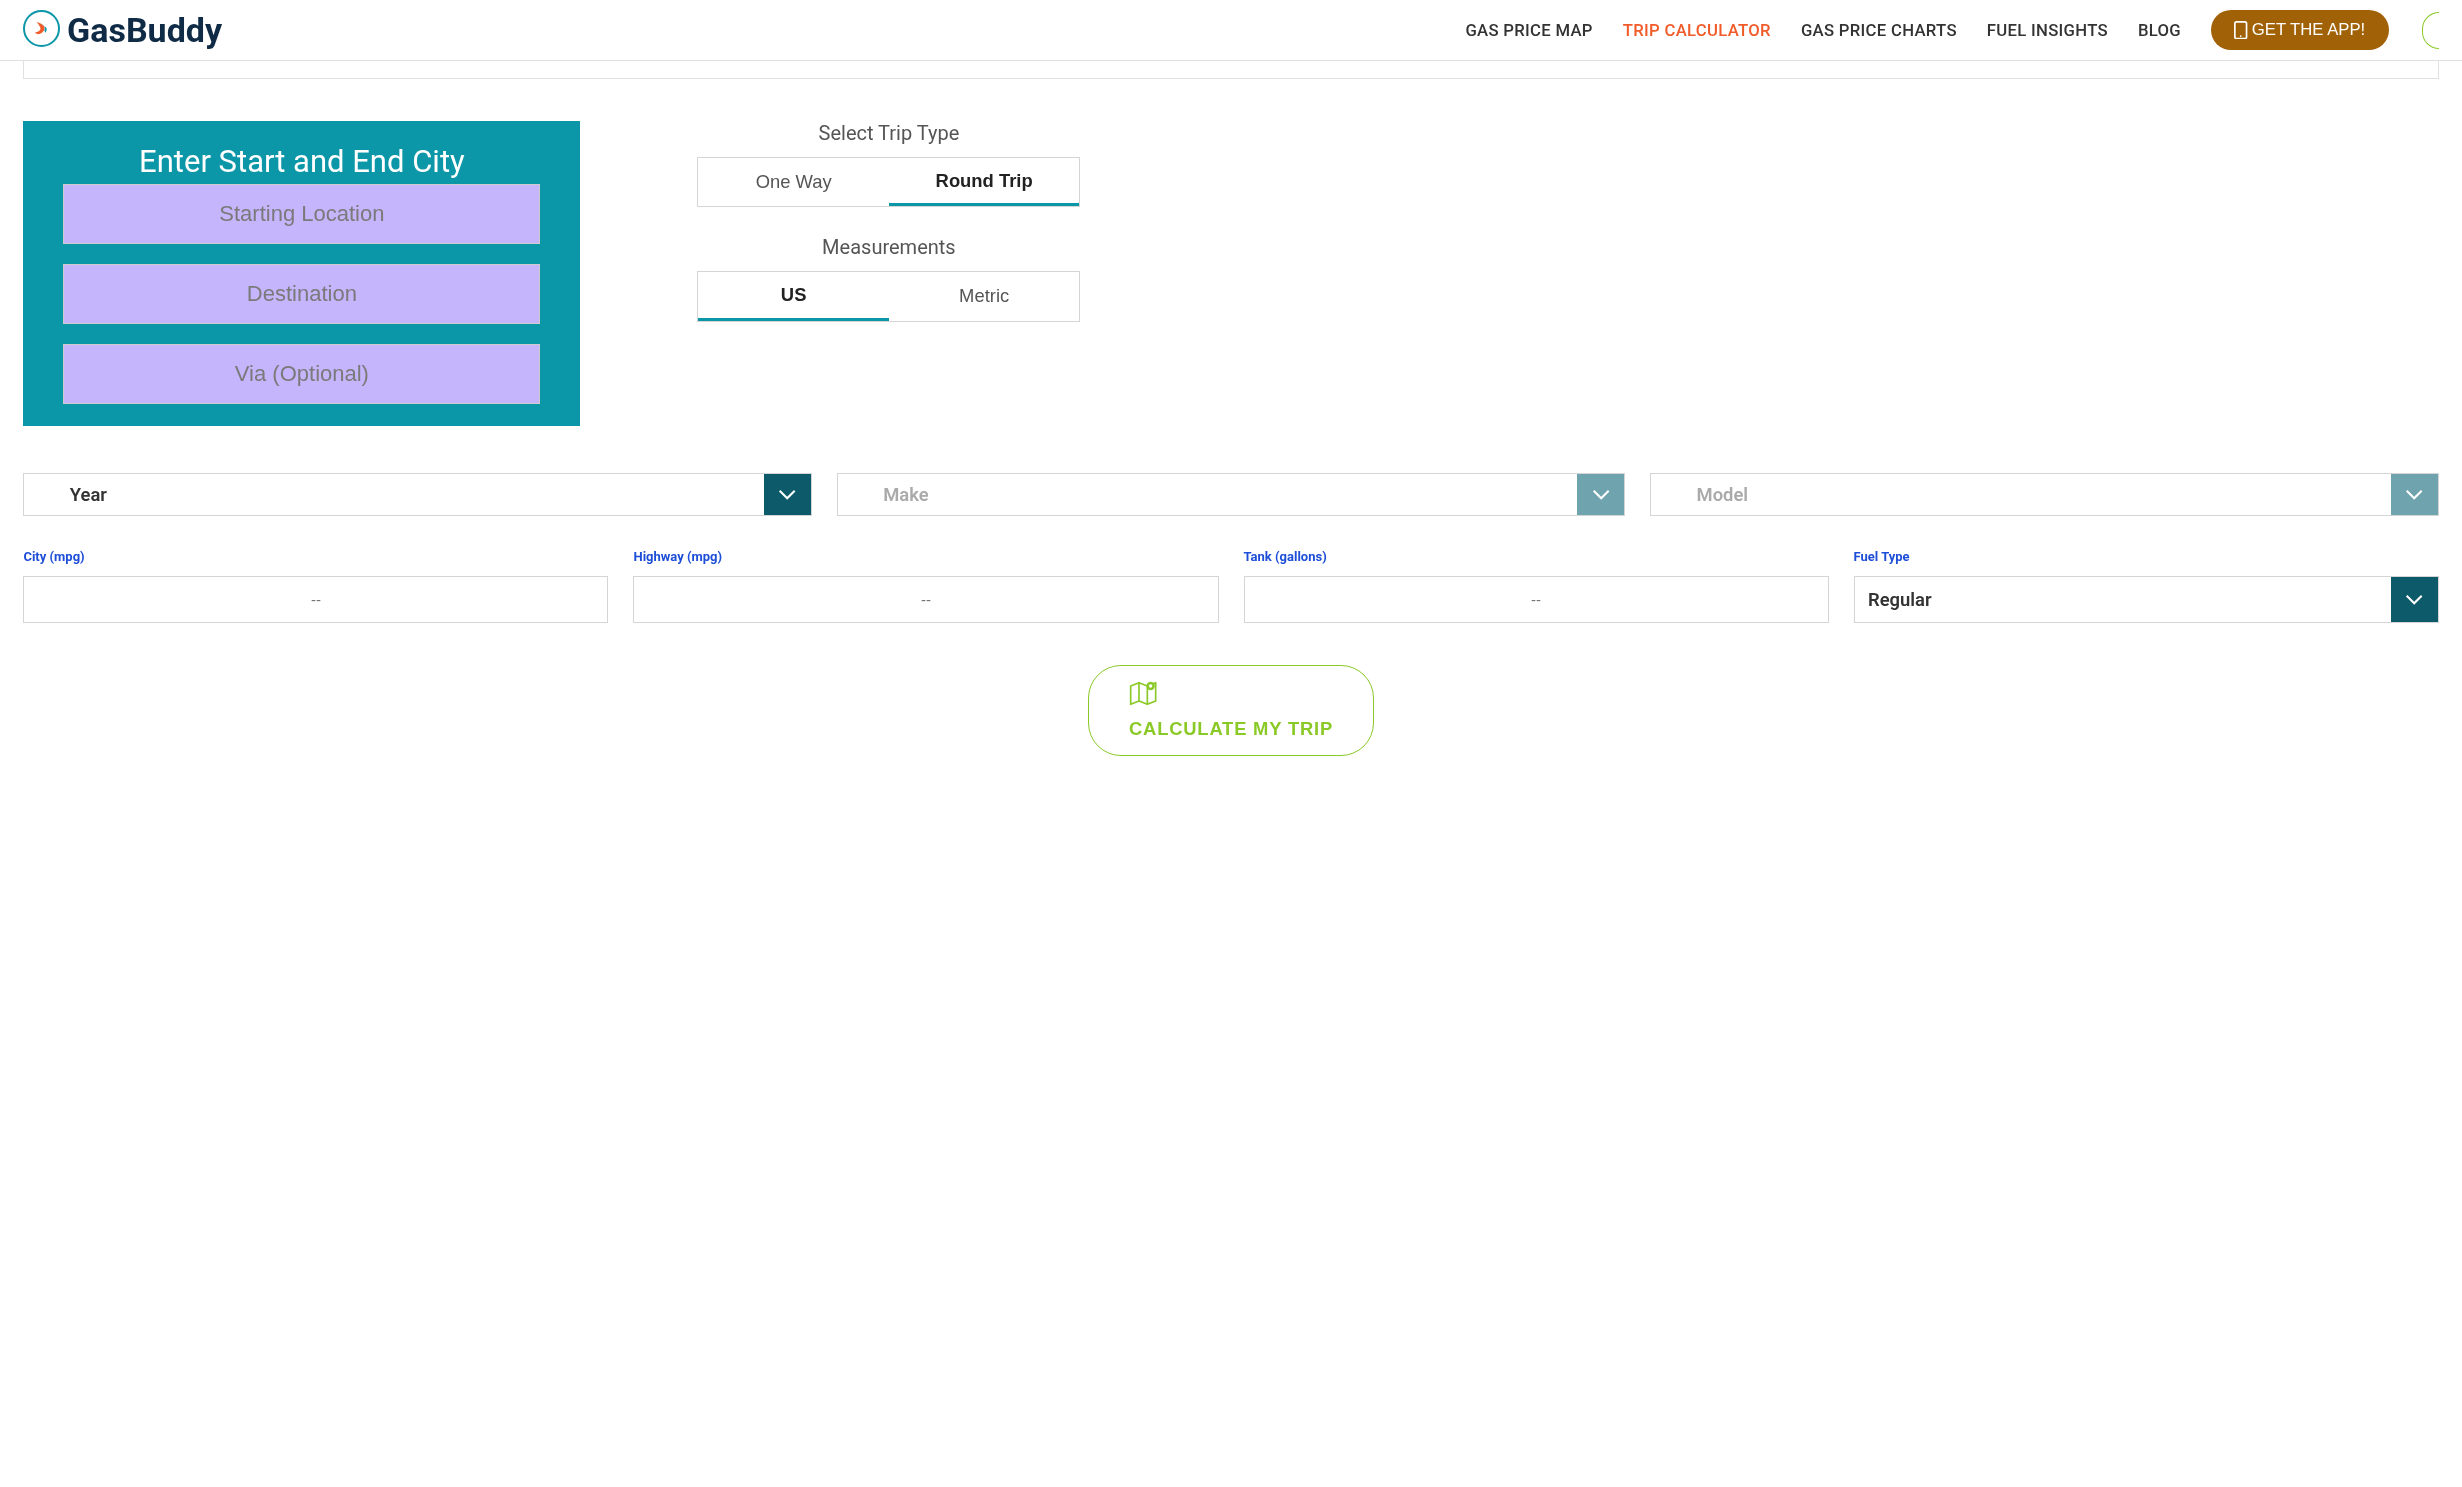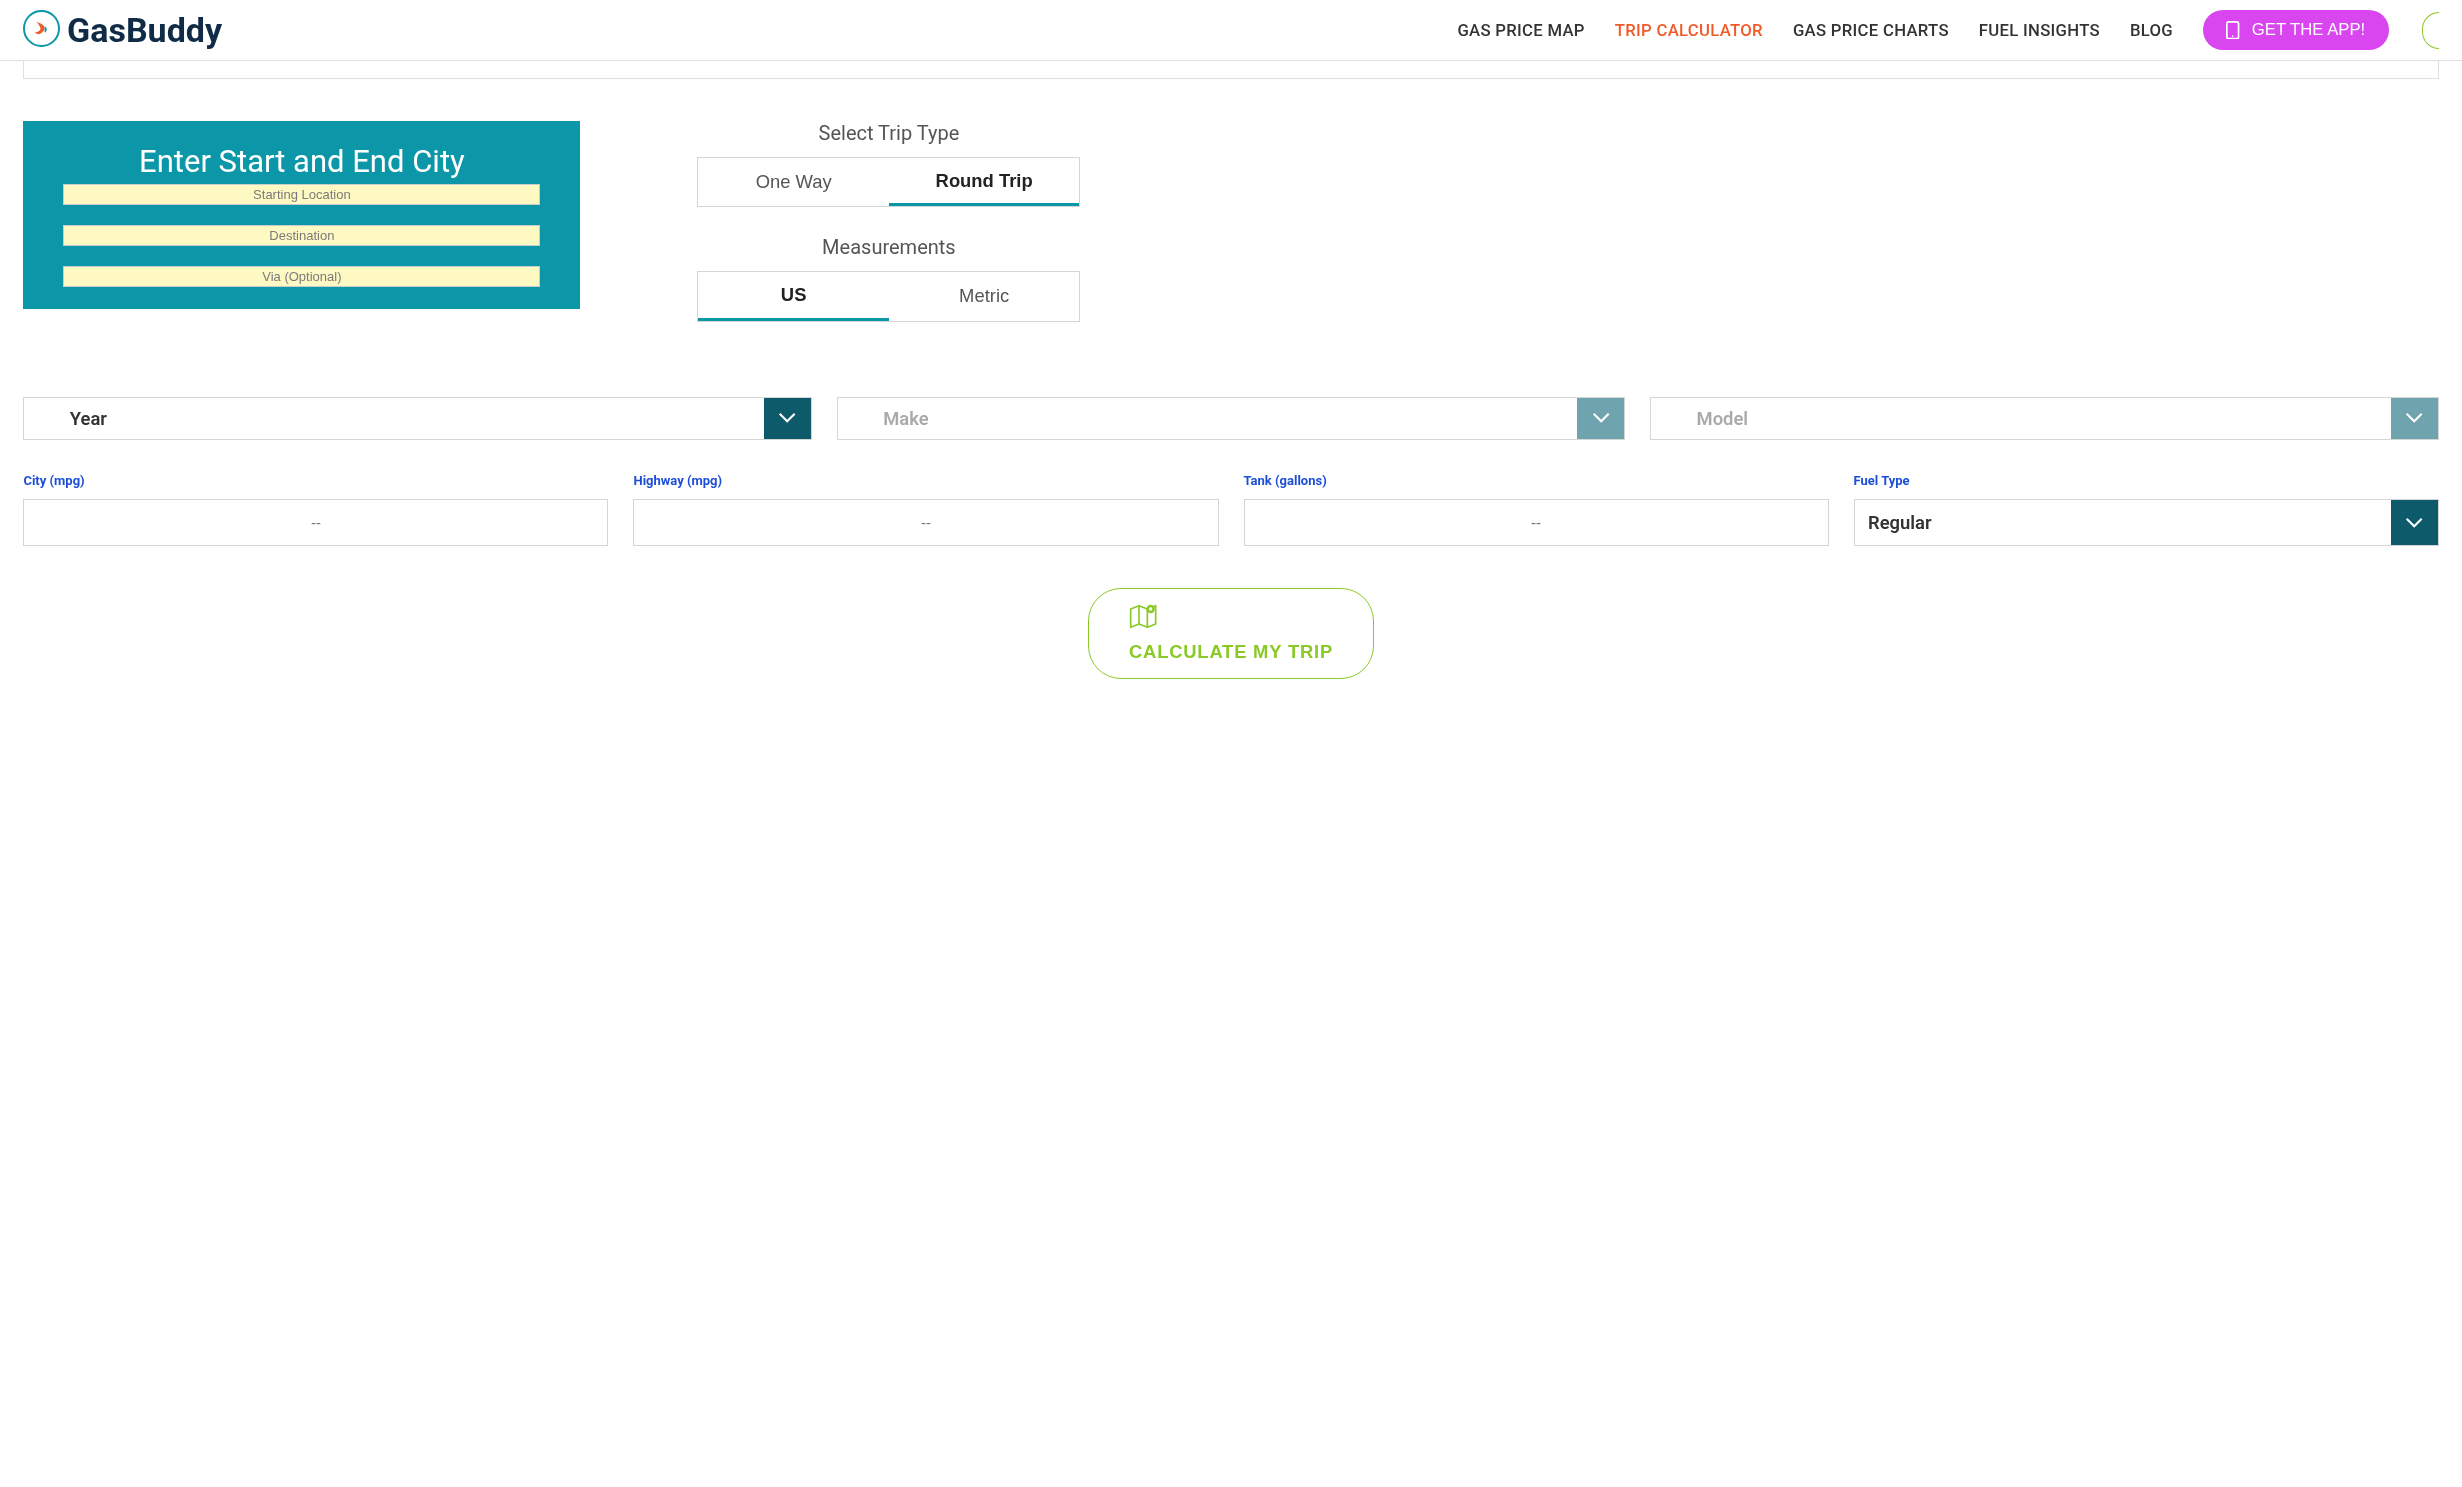--- a/index.html
+++ b/index.html
@@ -50,30 +50,30 @@
       color: #333;
       text-decoration: none;
       font-size: 16.7px;
       font-weight: 500;
       letter-spacing: 0.3px;
     }
     .nav-link.active {
       color: #f15a29;
     }
     .get-app-btn {
-      background: #d946ef;
+      background: #a16207;
       color: #fff;
       border: none;
       border-radius: 20px;
       padding: 10px 23.4px;
       font-size: 16.7px;
       font-weight: 500;
       display: flex;
       align-items: center;
-      gap: 12px;
+      gap: 4px;
       cursor: pointer;
     }
     .circle-btn {
       width: 16.7px;
       height: 37px;
       border: 1.7px solid #8ac926;
       border-right: none;
       border-top-left-radius: 37px;
       border-bottom-left-radius: 37px;
       margin-left: 3.3px;
@@ -101,24 +101,24 @@
       color: #fff;
       text-align: center;
       font-size: 31px;
       font-weight: 400;
       margin-bottom: 4px;
     }
     .text-input {
       width: 477px;
       margin: 0 auto 20px;
       display: block;
-      padding: 2px;
+      padding: 16px;
       border: 0.8px solid #ccc;
-      background: #fef9c3;
-      font-size: 13px;
+      background: #c4b5fd;
+      font-size: 22px;
       text-align: center;
       color: #666;
     }
     .text-input::placeholder {
       color: #7a7a7a;
     }
     .right-col {
       flex: 1;
       max-width: 383px;
     }

